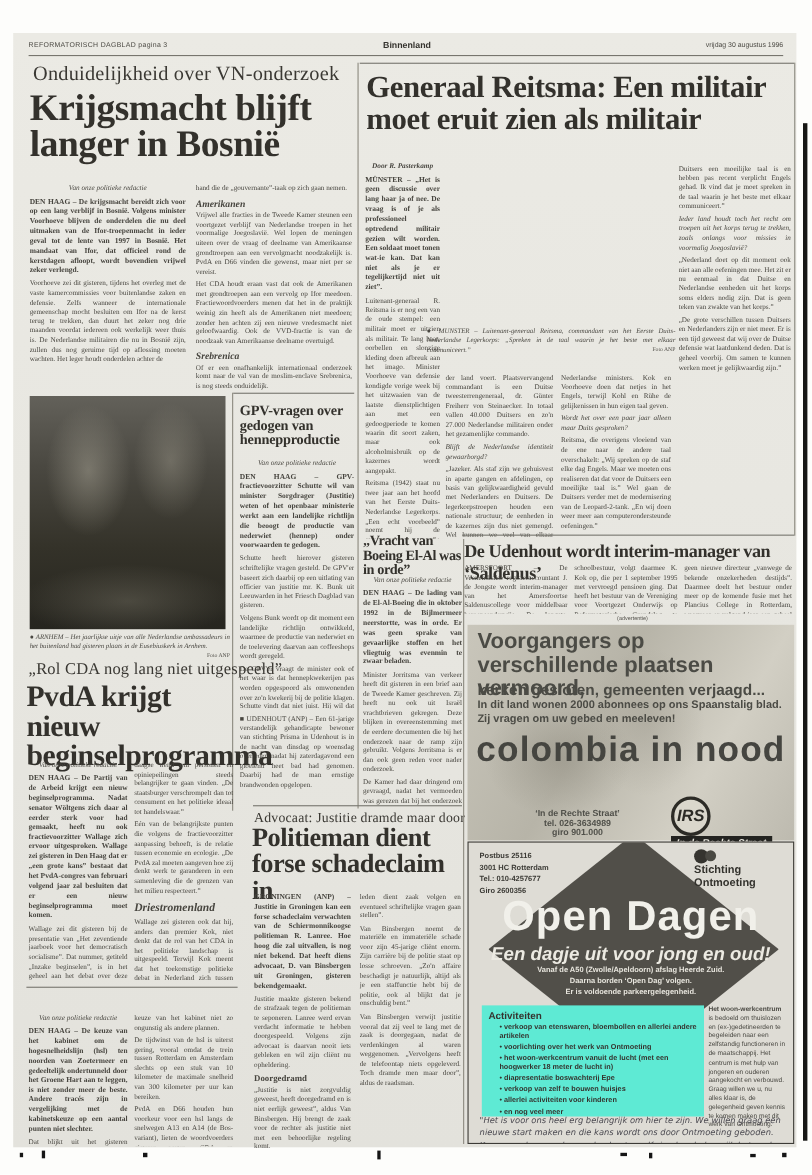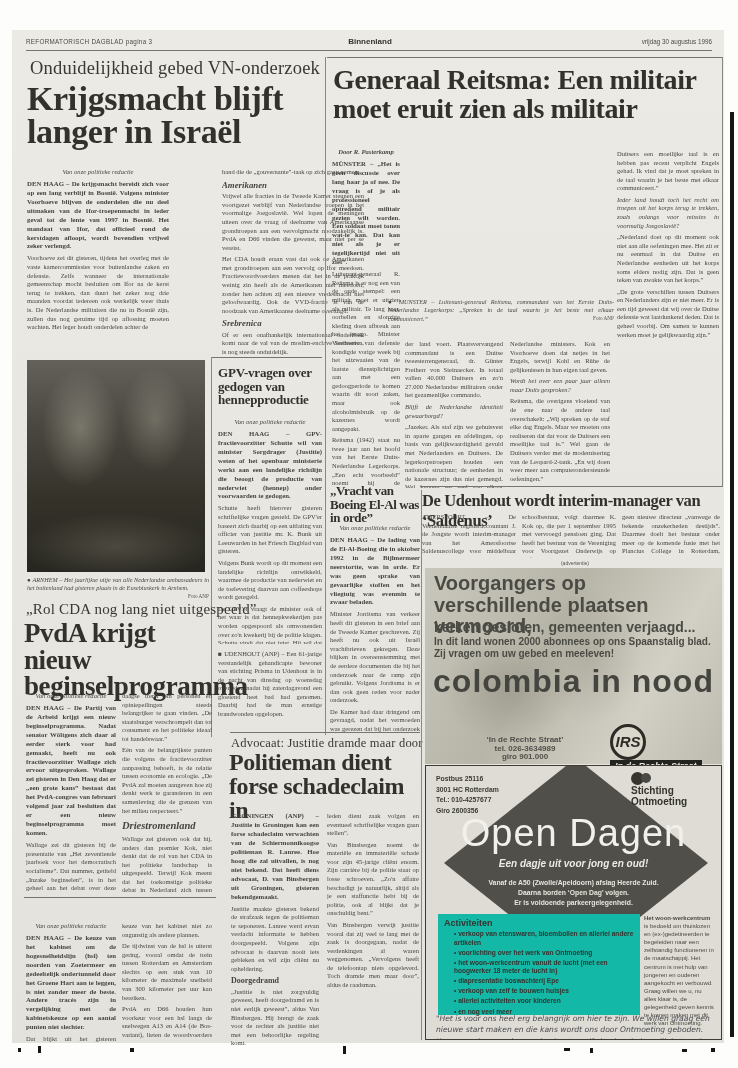--- a/index.html
+++ b/index.html
@@ -55,29 +55,29 @@
 
 <div id="stage">
   <div class="abs paper"></div>
   <div class="abs" style="left:730px;top:112px;width:4px;height:925px;background:#161614;"></div>
 
   <div class="abs sans" style="left:26px;top:38px;font-size:6.3px;letter-spacing:.3px;color:#4c4a44;">REFORMATORISCH DAGBLAD pagina 3</div>
   <div class="abs sans" style="left:300px;top:37px;width:140px;text-align:center;font-size:8px;font-weight:bold;color:#35332e;">Binnenland</div>
   <div class="abs sans" style="left:600px;top:38px;width:112px;text-align:right;font-size:6.3px;color:#4c4a44;">vrijdag 30 augustus 1996</div>
   <div class="abs rule" style="left:26px;top:50px;width:686px;height:1px;"></div>
 
-  <div class="abs kicker" style="left:30px;top:58px;font-size:18.5px;">Onduidelijkheid gebed VN-onderzoek</div>
-  <div class="abs headline" style="left:27px;top:82px;width:300px;font-size:34px;line-height:.98;">Krijgsmacht blijft langer in Israël</div>
+  <div class="abs kicker" style="left:30px;top:58px;font-size:18.5px;">Onduidelijkheid over VN-onderzoek</div>
+  <div class="abs headline" style="left:27px;top:82px;width:300px;font-size:34px;line-height:.98;">Krijgsmacht blijft langer in Bosnië</div>
 
   <div class="abs col" style="left:27px;top:168px;width:142px;height:190px;">
     <div class="by">Van onze politieke redactie</div>
     <p class="lead">DEN HAAG – De krijgsmacht bereidt zich voor op een lang verblijf in Bosnië. Volgens minister Voorhoeve blijven de onderdelen die nu deel uitmaken van de Ifor-troepenmacht in ieder geval tot de lente van 1997 in Bosnië. Het mandaat van Ifor, dat officieel rond de kerstdagen afloopt, wordt bovendien vrijwel zeker verlengd.</p>
     <p>Voorhoeve zei dit gisteren, tijdens het overleg met de vaste kamercommissies voor buitenlandse zaken en defensie. Zelfs wanneer de internationale gemeenschap mocht besluiten om Ifor na de kerst terug te trekken, dan duurt het zeker nog drie maanden voordat iedereen ook werkelijk weer thuis is. De Nederlandse militairen die nu in Bosnië zijn, zullen dus nog geruime tijd op aflossing moeten wachten. Het leger houdt onderdelen achter de</p>
   </div>
-  <div class="abs col" style="left:178px;top:168px;width:142px;height:190px;margin-left:44px;">
+  <div class="abs col" style="left:178px;top:168px;width:142px;height:190px;">
     <p>hand die de „gouvernante”-taak op zich gaan nemen.</p>
     <div class="sh">Amerikanen</div>
     <p>Vrijwel alle fracties in de Tweede Kamer steunen een voortgezet verblijf van Nederlandse troepen in het voormalige Joegoslavië. Wel lopen de meningen uiteen over de vraag of deelname van Amerikaanse grondtroepen aan een vervolgmacht noodzakelijk is. PvdA en D66 vinden die gewenst, maar niet per se vereist.</p>
     <p>Het CDA houdt eraan vast dat ook de Amerikanen met grondtroepen aan een vervolg op Ifor meedoen. Fractiewoordvoerders menen dat het in de praktijk weinig zin heeft als de Amerikanen niet meedoen; zonder hen achten zij een nieuwe vredesmacht niet geloofwaardig. Ook de VVD-fractie is van de noodzaak van Amerikaanse deelname overtuigd.</p>
     <div class="sh">Srebrenica</div>
     <p>Of er een onafhankelijk internationaal onderzoek komt naar de val van de moslim-enclave Srebrenica, is nog steeds onduidelijk.</p>
   </div>
 
   <div class="abs photo-church" style="left:27px;top:360px;width:178px;height:212px;"></div>
   <div class="abs cap" style="left:27px;top:576px;width:182px;">
@@ -224,28 +224,28 @@
       <div>3001 HC Rotterdam</div>
       <div>Tel.: 010-4257677</div>
       <div>Giro 2600356</div>
     </div>
     <div class="abs" style="left:205px;top:6px;width:85px;color:#33322d;font-weight:bold;font-size:10px;line-height:1.1;">
       <span style="display:inline-block;width:13px;height:13px;border-radius:50%;background:#35342f;vertical-align:-2px;"></span>
       <span style="display:inline-block;width:10px;height:10px;border-radius:50%;background:#4a4943;margin-left:-6px;"></span>
       <div>Stichting</div>
       <div>Ontmoeting</div>
     </div>
-    <div class="abs" style="left:0;top:46px;width:295px;text-align:center;font-size:38px;font-weight:normal;color:#f1f0ea;letter-spacing:1px;">Open Dagen</div>
-    <div class="abs" style="left:0;top:92px;width:295px;text-align:center;font-size:10px;font-weight:bold;font-style:italic;color:#eceae2;">Een dagje uit voor jong en oud!</div>
+    <div class="abs" style="left:0;top:46px;width:295px;text-align:center;font-size:38px;font-weight:bold;color:#f1f0ea;letter-spacing:1px;">Open Dagen</div>
+    <div class="abs" style="left:0;top:92px;width:295px;text-align:center;font-size:17px;font-weight:bold;font-style:italic;color:#eceae2;">Een dagje uit voor jong en oud!</div>
     <div class="abs" style="left:40px;top:112px;width:215px;text-align:center;font-size:6.8px;font-weight:bold;line-height:1.45;color:#e8e6de;">
       <div>Vanaf de A50 (Zwolle/Apeldoorn) afslag Heerde Zuid.</div>
       <div>Daarna borden ‘Open Dag’ volgen.</div>
       <div>Er is voldoende parkeergelegenheid.</div>
     </div>
-    <div class="abs" style="left:12px;top:148px;width:190px;height:93px;background:#14b8a6;padding:4px 6px;color:#35342f;">
+    <div class="abs" style="left:12px;top:148px;width:190px;height:93px;background:#5eead4;padding:4px 6px;color:#35342f;">
       <div style="font-size:9px;font-weight:bold;">Activiteiten</div>
       <ul class="acts" style="font-size:6.6px;font-weight:bold;line-height:1.3;">
         <li>verkoop van etenswaren, bloembollen en allerlei andere artikelen</li>
         <li>voorlichting over het werk van Ontmoeting</li>
         <li>het woon-werkcentrum vanuit de lucht (met een hoogwerker 18 meter de lucht in)</li>
         <li>diapresentatie boswachterij Epe</li>
         <li>verkoop van zelf te bouwen huisjes</li>
         <li>allerlei activiteiten voor kinderen</li>
         <li>en nog veel meer</li>
       </ul>

